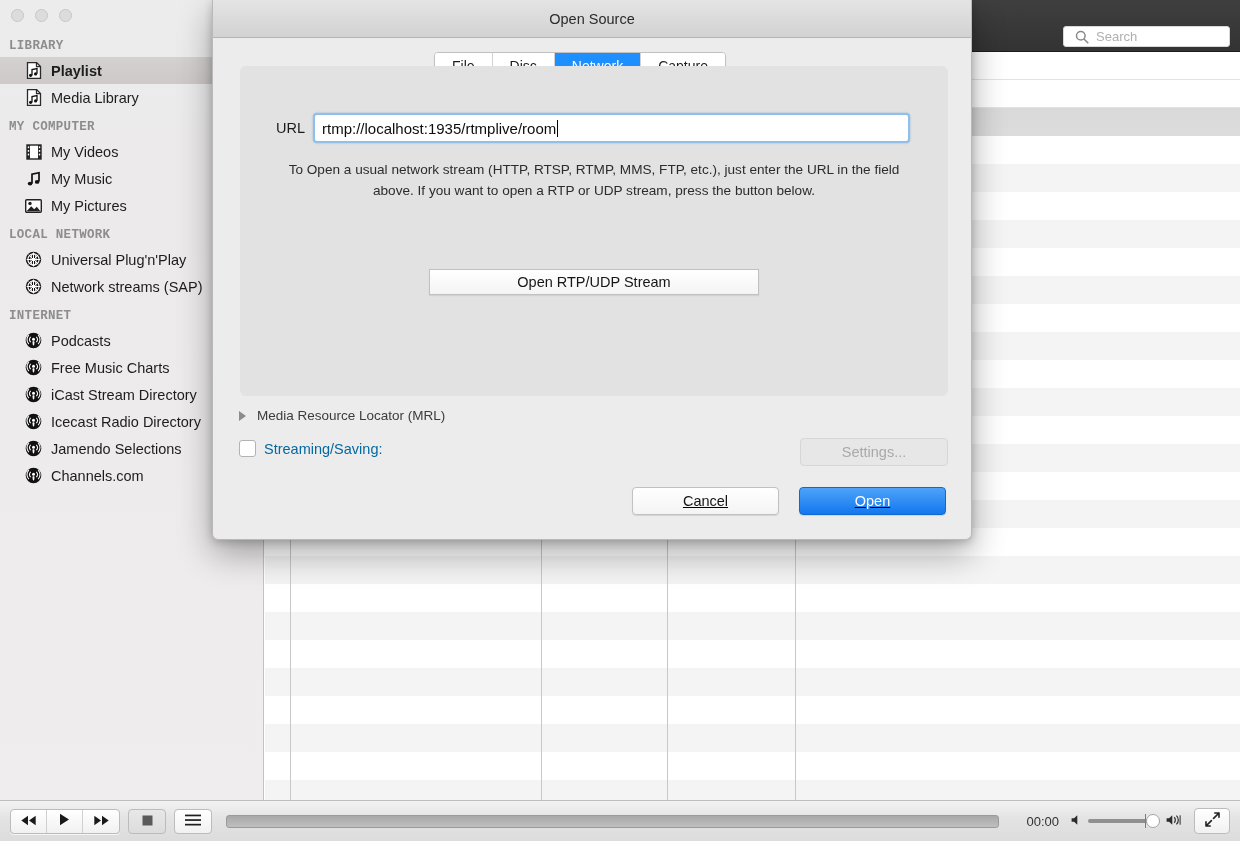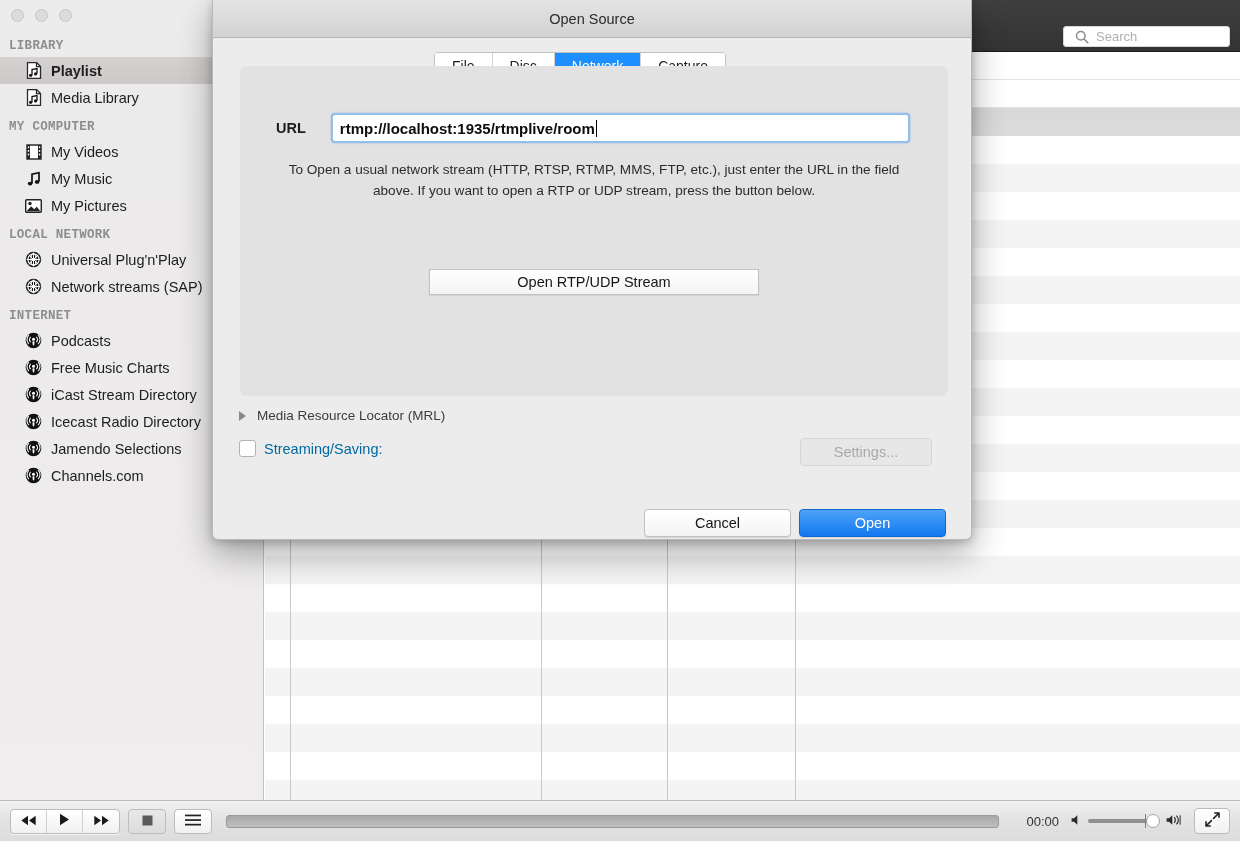--- a/index.html
+++ b/index.html
@@ -259,23 +259,22 @@
   .panel {
     position: absolute;
     left: 27px; top: 66px;
     width: 708px; height: 330px;
     background: #e2e2e2;
     border-radius: 6px;
   }
   .url-row {
     position: absolute;
     left: 36px; top: 47px;
-    display: flex; align-items: center; gap: 25px;
+    display: flex; align-items: center; gap: 8px;
     width: 634px;
-    font-weight: bold;
   }
   .url-label { font-size: 14.5px; color: #1c1c1c; }
   .url-input {
     flex: 1;
     height: 30px;
     background: #ffffff;
     border: 2px solid #92bfe8;
     border-radius: 4px;
     display: flex; align-items: center;
     padding: 0 7px;
@@ -333,33 +332,33 @@
   .checkbox {
     width: 17px; height: 17px;
     background: #ffffff;
     border: 1px solid #b3b3b3;
     border-radius: 3px;
   }
   .stream-label { font-size: 14.5px; color: #0369a1; }
   .settings-btn {
     position: absolute;
     left: 587px; top: 438px;
-    width: 132px; height: 28px;
+    width: 148px; height: 28px;
     background: #e7e7e7;
     border: 1px solid #d6d6d6;
     border-radius: 4px;
     display: flex; align-items: center; justify-content: center;
     font-size: 14.5px;
     color: #a9a9a9;
   }
 
   .dlg-actions {
     position: absolute;
-    right: 25px; top: 509px;
-    display: flex; gap: 8px;
+    right: 25px; top: 487px;
+    display: flex; gap: 20px; text-decoration: underline;
   }
   .dlg-btn {
     width: 147px; height: 28px;
     border-radius: 4px;
     display: flex; align-items: center; justify-content: center;
     font-size: 14.5px;
     box-shadow: 0 1px 1px rgba(0,0,0,.1);
   }
   .dlg-btn.cancel {
     background: linear-gradient(to bottom,#ffffff,#f4f4f4);

